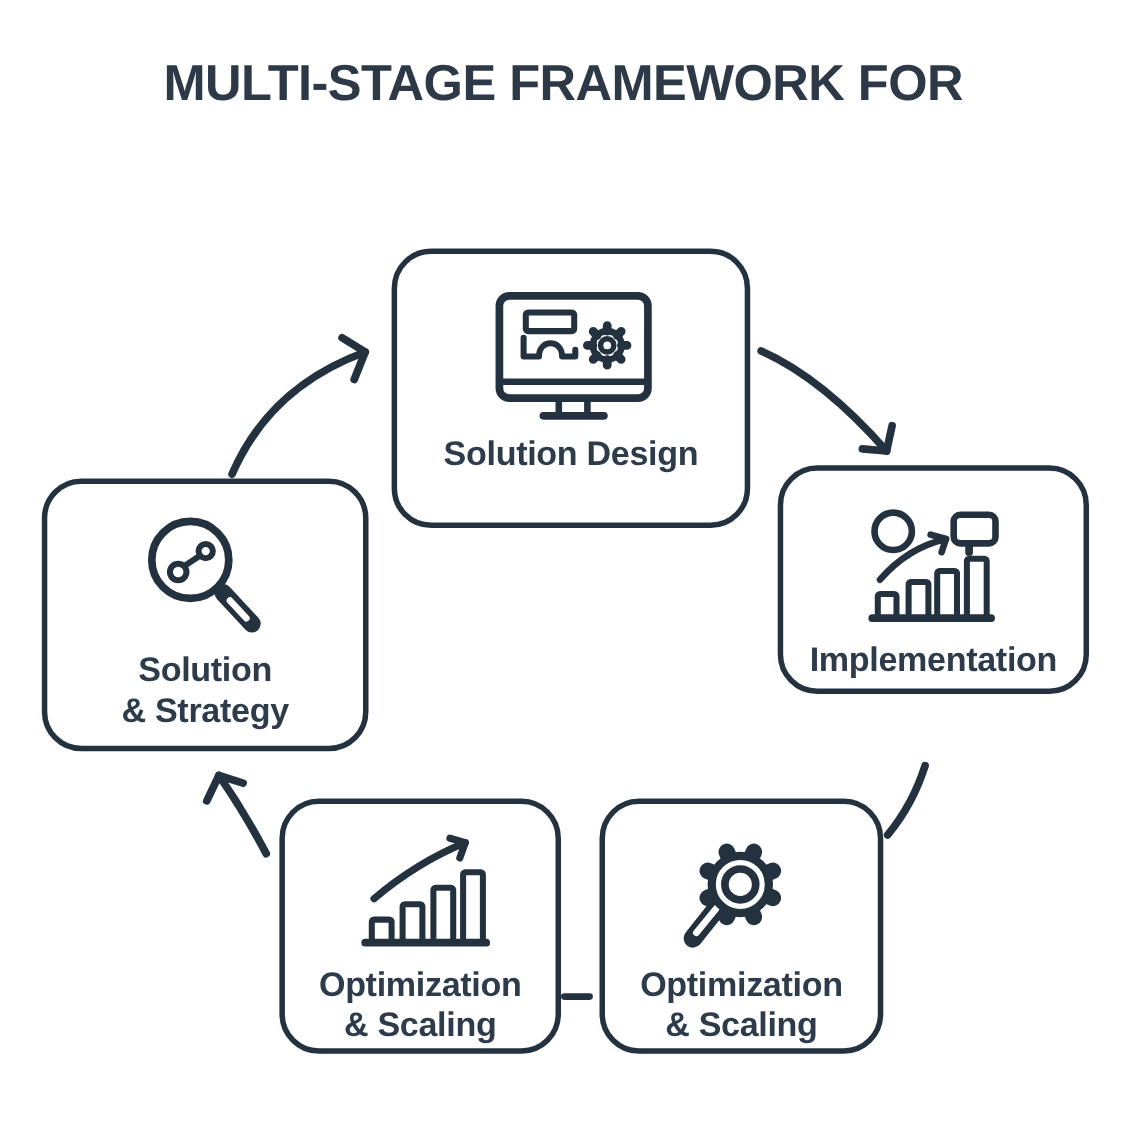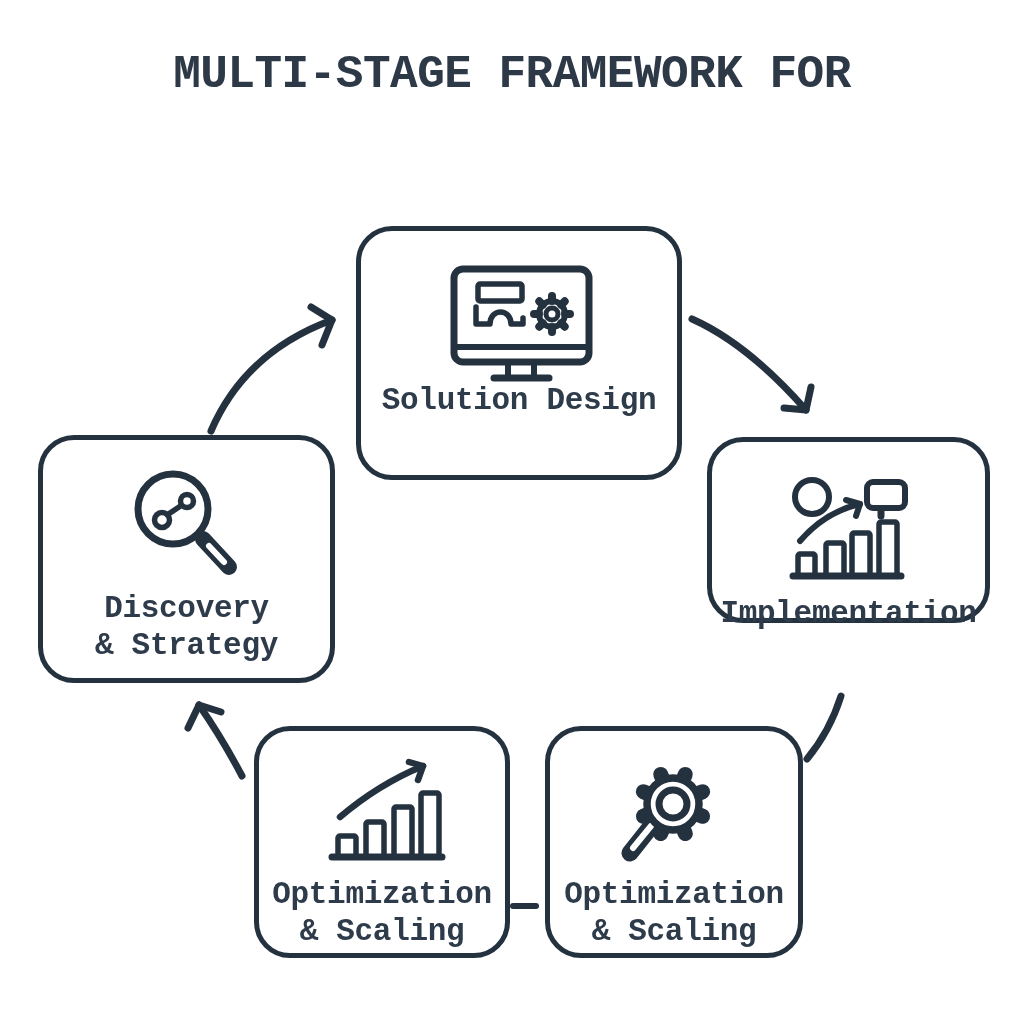--- a/index.html
+++ b/index.html
@@ -5,21 +5,21 @@
   :root{
     --stroke:#243240;
     --text:#2e3b4a;
     --title:#2d3946;
     --background:#ffffff;
   }
   html,body{margin:0;padding:0;background:var(--background);}
   .stage{
     position:relative;width:1024px;height:1024px;overflow:hidden;
     background:var(--background);
-    font-family:Liberation Mono, monospace;
+    font-family:Liberation Sans, sans-serif;
   }
   .title{
     position:absolute;top:44px;left:0;width:100%;
     margin:0;text-align:center;
     font-size:46px;line-height:62px;font-weight:bold;
     letter-spacing:-0.5px;color:var(--title);
   }
   .title span{display:block;white-space:nowrap;}
   .connectors{position:absolute;left:0;top:0;width:1024px;height:1024px;}
   .node{
@@ -34,26 +34,26 @@
     font-size:31px;line-height:37px;font-weight:bold;
     letter-spacing:-0.3px;color:var(--text);
   }
   .label span{display:block;white-space:nowrap;}
   svg{color:var(--stroke);}
   svg .s{fill:none;stroke:currentColor;stroke-linecap:round;stroke-linejoin:round;}
   svg .fw{fill:#ffffff;}
   svg .wh{fill:none;stroke:#ffffff;stroke-linecap:round;}
   
   #node-top{left:356px;top:226px;width:326px;height:254px;}
-  #node-top .label{top:151px;}
+  #node-top .label{top:163px;}
   #node-top svg{left:88px;top:33px;}
   #node-left{left:38px;top:435px;width:297px;height:248px;}
   #node-left .label{top:150px;}
   #node-left svg{left:85px;top:29px;}
-  #node-right{left:707px;top:437px;width:283px;height:186px;}
+  #node-right{left:707px;top:423px;width:283px;height:208px;}
   #node-right .label{top:153px;}
   #node-right svg{left:76px;top:31px;}
   #node-bl{left:254px;top:726px;width:256px;height:232px;}
   #node-bl .label{top:145px;}
   #node-bl svg{left:66px;top:22px;}
   #node-br{left:545px;top:726px;width:258px;height:232px;}
   #node-br .label{top:145px;}
   #node-br svg{left:55px;top:27px;}
 </style>
 </head>
@@ -108,21 +108,21 @@
   <div class="node" id="node-left">
     <svg width="116" height="112" viewBox="123 464 116 112">
       <path class="s" stroke-width="16" d="M198,534 L224,562"></path>
       <path class="wh" stroke-width="6" d="M204,541 L219,557"></path>
       <circle class="s fw" stroke-width="7" cx="168" cy="504" r="35"></circle>
       <path class="s" stroke-width="5.5" d="M162,510 L177,500"></path>
       <circle class="s fw" stroke-width="5.5" cx="157" cy="515" r="7.5"></circle>
       <circle class="s fw" stroke-width="5.5" cx="182" cy="496" r="6.5"></circle>
     </svg>
     <div class="label">
-      <span>Discovery</span>
+      <span>Solution</span>
       <span>&amp; Strategy</span>
     </div>
   </div>
 
   <div class="node" id="node-right">
     <svg width="122" height="108" viewBox="783 468 122 108">
       <path class="s" stroke-width="6" d="M795,536 Q820,507 855,499"></path>
       <path class="s" stroke-width="6" d="M855,499 L841,495 M855,499 L851,511"></path>
       <circle class="s fw" stroke-width="6" cx="807" cy="492" r="17"></circle>
       <path class="s" stroke-width="7" d="M876,503 V511"></path>

